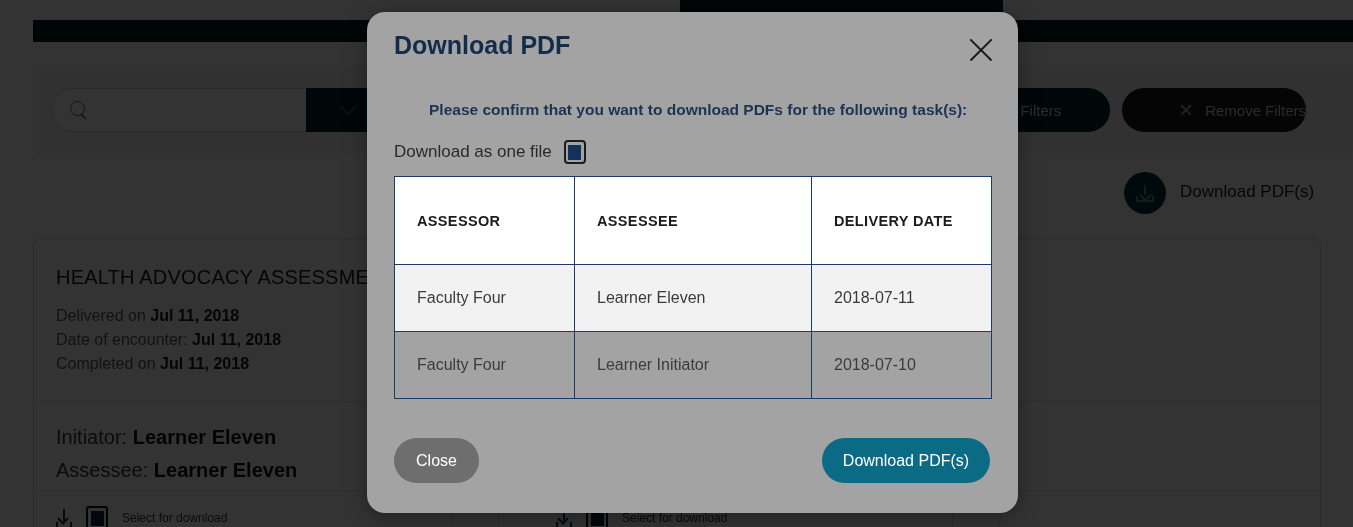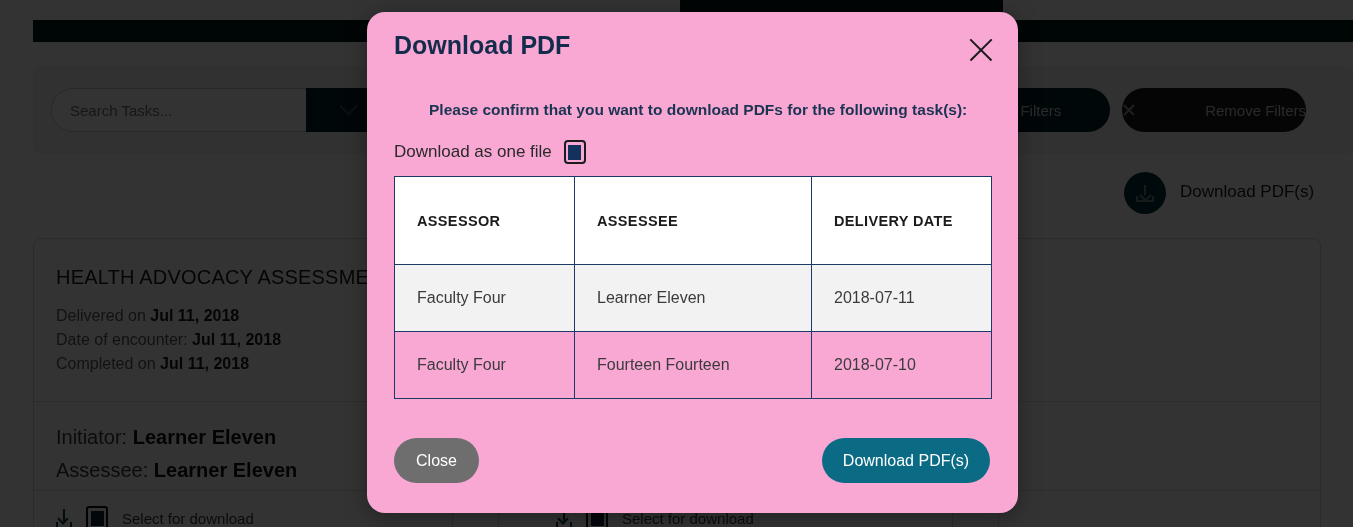--- a/index.html
+++ b/index.html
@@ -74,21 +74,21 @@
     position: absolute; left: 930px; top: 88px;
     width: 180px; height: 44px;
     background: #04232b; border-radius: 22px;
     display: flex; align-items: center; justify-content: center;
     color: #cfd6d9; font-size: 15px;
   }
   .remove-btn {
     position: absolute; left: 1122px; top: 88px;
     width: 184px; height: 44px;
     background: #1a1a1a; border-radius: 22px;
-    display: flex; align-items: center; justify-content: space-between; gap: 12px;
+    display: flex; align-items: center; justify-content: flex-end; gap: 12px;
     color: #cfcfcf; font-size: 15px;
   }
   .x-small { width: 14px; height: 14px; position: relative; opacity: .75; }
   .x-small::before, .x-small::after {
     content: ""; position: absolute; left: 0; top: 6px;
     width: 14px; height: 1.6px; background: #cfcfcf;
   }
   .x-small::before { transform: rotate(45deg); }
   .x-small::after  { transform: rotate(-45deg); }
 
@@ -160,36 +160,36 @@
   }
   .sel-arrow .t {
     position: absolute; left: 0; bottom: 0; width: 16px; height: 5px;
     border-left: 2px solid #0e3d4a; border-right: 2px solid #0e3d4a;
   }
   .sel-check {
     width: 22px; height: 24px; border: 2px solid #111111; border-radius: 3px;
     display: flex; align-items: center; justify-content: center;
   }
   .sel-check i { width: 13px; height: 15px; background: #0f2038; display: block; }
-  .sel-text { font-size: 15px; color: #3a3a3a; }
+  .sel-text { font-size: 12px; color: #3a3a3a; }
 
   .v-sep { position: absolute; top: 496px; width: 1px; height: 31px; background: #d8d8d8; }
 
   
   .dimmer {
     position: absolute; inset: 0;
     background: rgba(0,0,0,0.80);
     z-index: 50;
   }
 
   
   .modal {
     position: absolute; left: 367px; top: 12px;
     width: 651px; height: 501px;
-    background: #f9a8d4;
+    background: #a3a3a3;
     border-radius: 18px;
     z-index: 60;
     box-shadow: 0 4px 22px rgba(0,0,0,0.35);
   }
   .modal-title {
     position: absolute; left: 27px; top: 19px;
     font-size: 25px; font-weight: 700; color: #132c4b;
   }
   .modal-close {
     position: absolute; right: 21px; top: 22px;
@@ -265,21 +265,20 @@
 
   <div class="bg-layer">
 
     <div class="topbar-strip"></div>
     <div class="topbar-accent"></div>
     <div class="topbar-dark"></div>
 
     <div class="filterbar"></div>
 
     <div class="search-pill">
-      <span class="ph">Search Tasks...</span>
       <span class="search-ico"></span>
     </div>
 
     <div class="dropdown-box">
       <span class="chev-d"></span>
     </div>
 
     <div class="apply-btn">
       <span>Apply Filters</span>
     </div>
@@ -378,21 +377,21 @@
         </tr>
       </thead>
       <tbody>
         <tr class="alt">
           <td>Faculty Four</td>
           <td>Learner Eleven</td>
           <td>2018-07-11</td>
         </tr>
         <tr>
           <td>Faculty Four</td>
-          <td>Fourteen Fourteen</td>
+          <td>Learner Initiator</td>
           <td>2018-07-10</td>
         </tr>
       </tbody>
     </table>
 
     <button class="btn-close">Close</button>
     <button class="btn-primary">Download PDF(s)</button>
   </div>
 
 </div>

